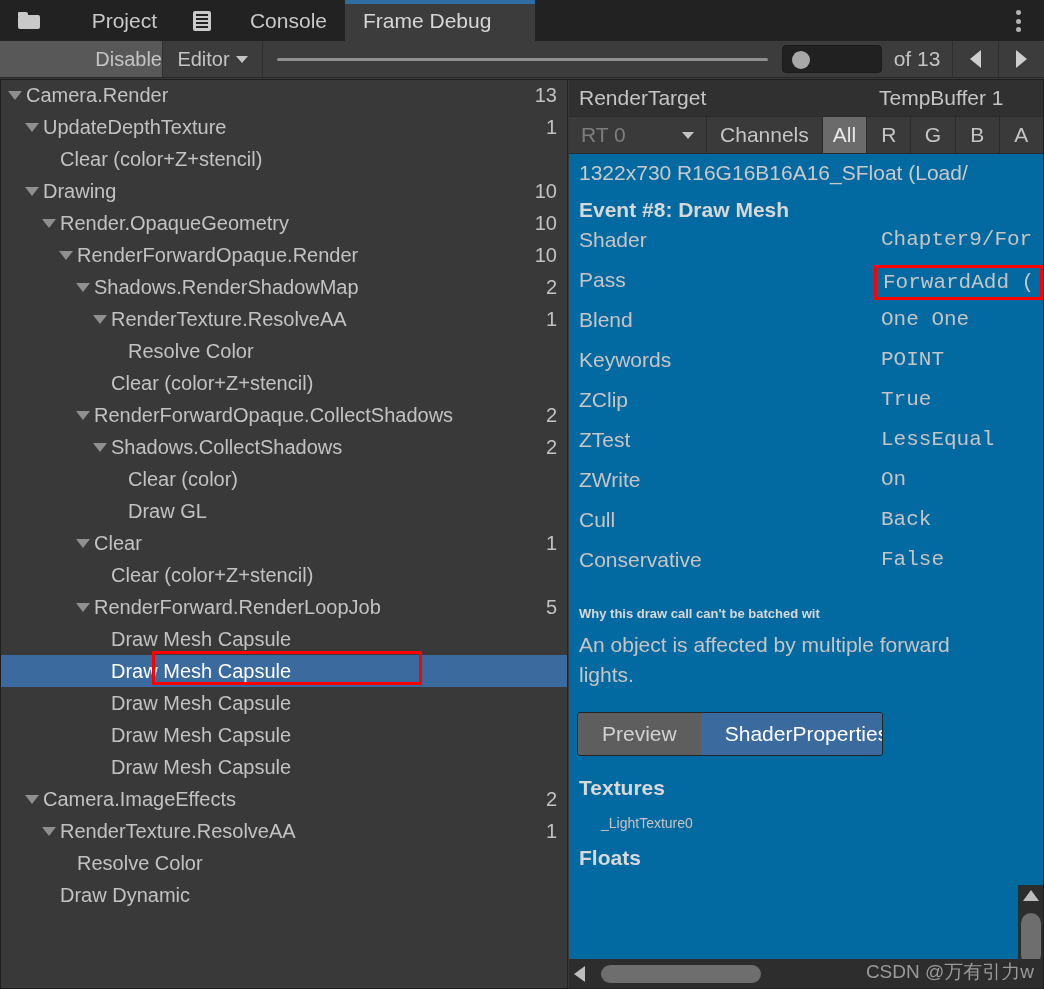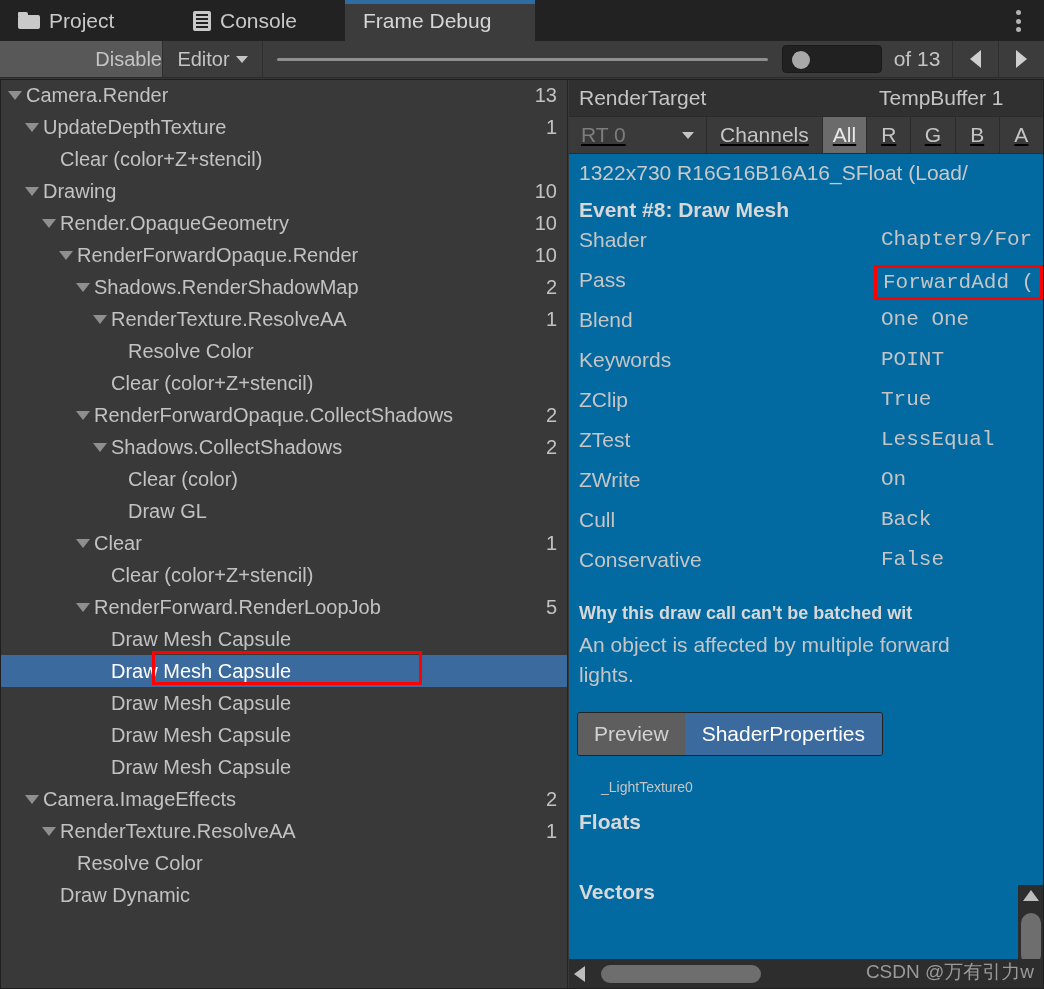--- a/index.html
+++ b/index.html
@@ -20,20 +20,21 @@
   .tabbar {
     position: absolute; left: 0; top: 0; width: 1044px; height: 41px;
     background: #222222;
   }
   .tab {
     position: absolute; top: 0; height: 41px;
     display: flex; align-items: center; gap: 9px;
     padding: 0 18px;
     color: #c9c9c9; font-size: 21px;
     white-space: nowrap;
+    justify-content: space-between;
   }
   .tab.inactive { background: #222222; }
   .tab.active {
     background: #3c3c3c; color: #d6d6d6;
   }
   .tab.active::before {
     content: ""; position: absolute; left: 0; right: 0; top: 0; height: 4px;
     background: #2e6da4;
   }
   .tab-project { left: 0; width: 175px; }
@@ -173,21 +174,21 @@
     position: relative; height: 37px; background: #303030;
     display: flex; align-items: center; padding: 0 10px;
     color: #c5c5c5; font-size: 21px;
   }
   .rt-header .rt-value {
     position: absolute; left: 310px; white-space: nowrap;
   }
   .rt-controls {
     height: 38px; background: #3a3a3a;
     display: flex; align-items: stretch;
-    border-top: 1px solid #2b2b2b; border-bottom: 1px solid #2b2b2b; text-decoration: underline;
+    border-top: 1px solid #2b2b2b; border-bottom: 1px solid #2b2b2b;
   }
   .rt-dropdown {
     width: 140px; display: flex; align-items: center;
     justify-content: space-between; padding: 0 12px;
     color: #7d7d7d; font-size: 21px;
     border-right: 1px solid #2b2b2b;
   }
   .rt-chanlabel {
     width: 118px; display: flex; align-items: center; justify-content: center;
     color: #c5c5c5; font-size: 21px;
@@ -219,37 +220,37 @@
   }
   .prop-row .prop-val {
     position: absolute; left: 312px; font-family: Liberation Mono, monospace;
   }
   .prop-row.boxed .prop-val {
     outline: 3px solid #ff0000; padding: 3px 6px; left: 308px;
   }
 
   .batch-head {
     margin-top: 8px; height: 34px; display: flex; align-items: center;
-    padding-left: 10px; color: #d8d8d8; font-size: 18px; font-weight: bold;
+    padding-left: 10px; color: #d8d8d8; font-size: 13px; font-weight: bold;
     white-space: nowrap;
   }
   .batch-body {
     padding: 0 10px; color: #c5c5c5; font-size: 21px; line-height: 30px;
     width: 400px;
   }
 
   .subtabs {
     margin-top: 22px; margin-left: 8px;
     display: flex; align-items: stretch; height: 44px;
     width: 306px;
     border: 1px solid #232323; border-radius: 3px; overflow: hidden;
   }
   .subtab {
     display: flex; align-items: center; justify-content: center;
-    font-size: 21px; color: #d2d2d2; padding: 0 16px;
+    font-size: 21px; color: #d2d2d2; padding: 0 24px;
   }
   .subtab.off { background: #5e5e5e; }
   .subtab.on { background: #3a6a9e; color: #ffffff; flex: 1; }
 
   .props-scroll {
     position: relative; margin-top: 14px;
     height: 148px; overflow: hidden;
   }
   .props-group {
     padding-left: 10px; color: #d8d8d8; font-size: 21px; font-weight: bold;
@@ -557,20 +558,21 @@
 
     <div class="batch-head">Why this draw call can't be batched wit</div>
     <div class="batch-body">An object is affected by multiple forward lights.</div>
 
     <div class="subtabs">
       <div class="subtab off">Preview</div>
       <div class="subtab on">ShaderProperties</div>
     </div>
 
     <div class="props-scroll">
+      <div class="props-group">Textures</div>
       <div class="props-item">_LightTexture0</div>
       <div class="props-group">Floats</div>
       <div class="props-item"></div>
       <div class="props-group">Vectors</div>
     </div>
 
     <div class="vscroll">
       <span class="arrow-up"></span>
       <span class="thumb"></span>
 

